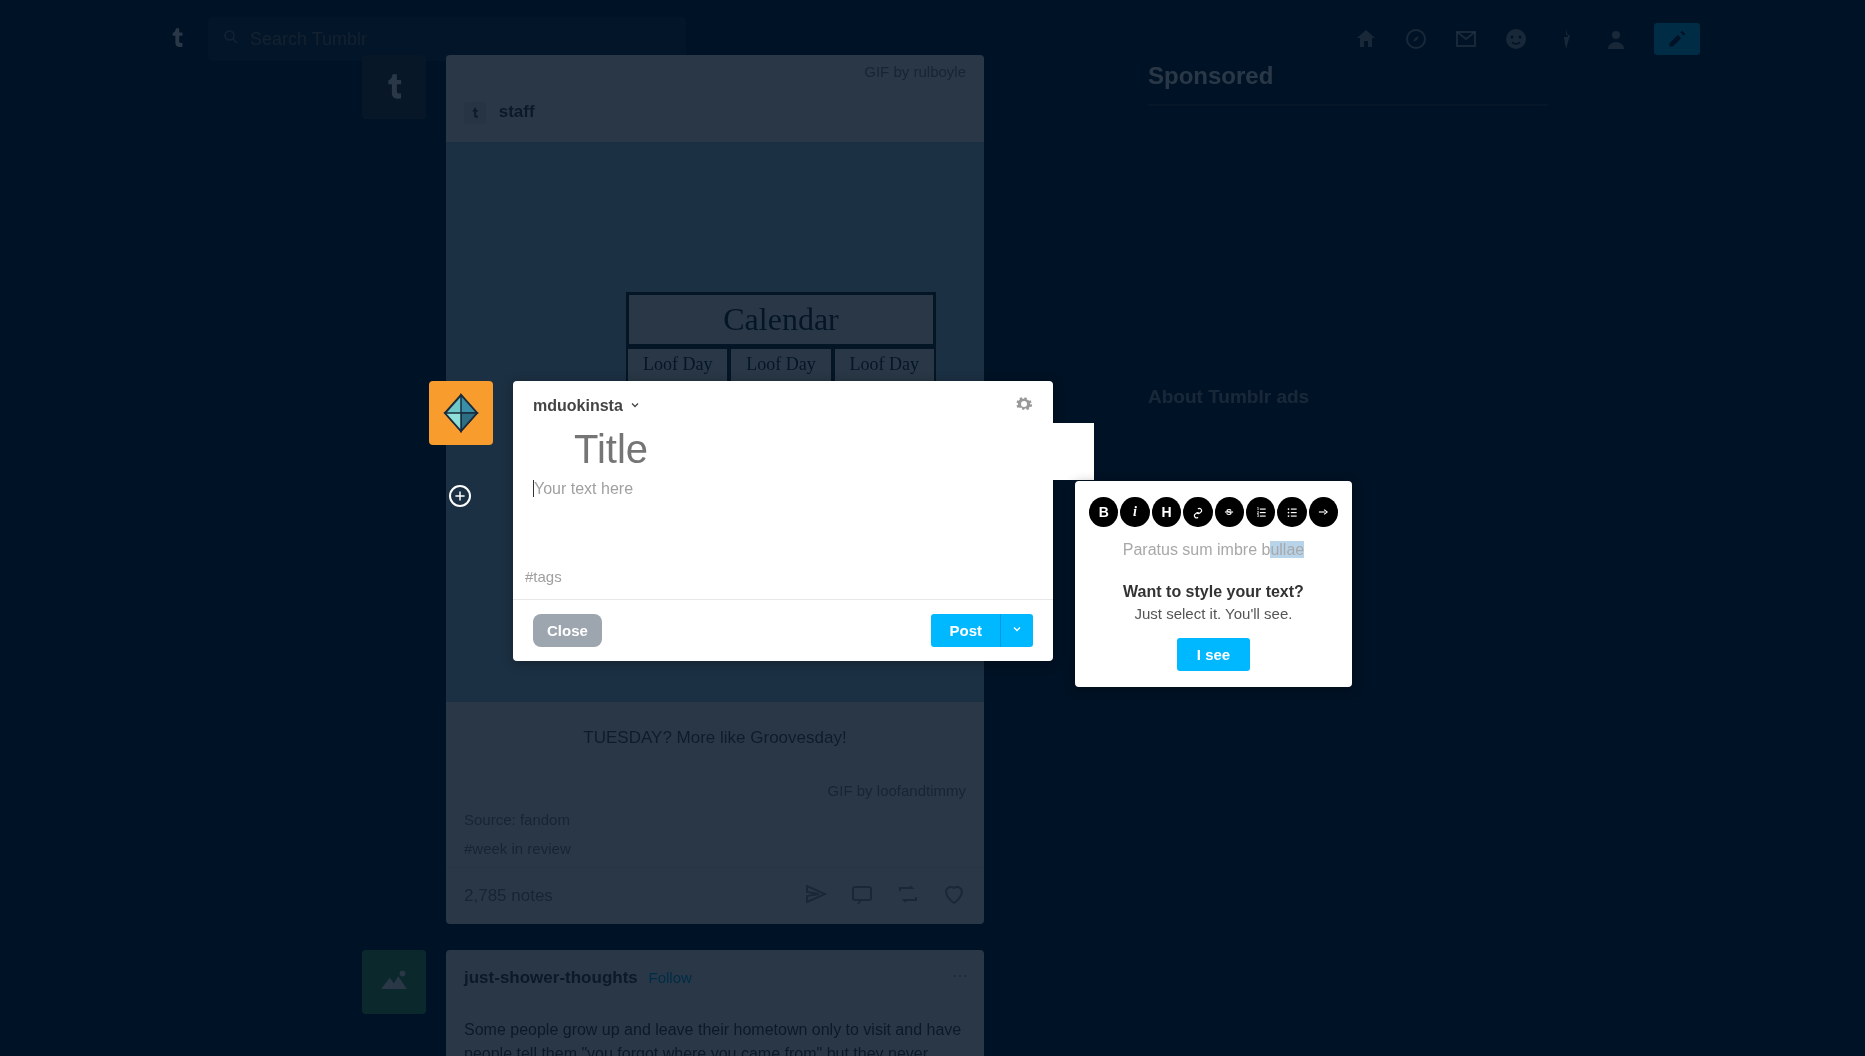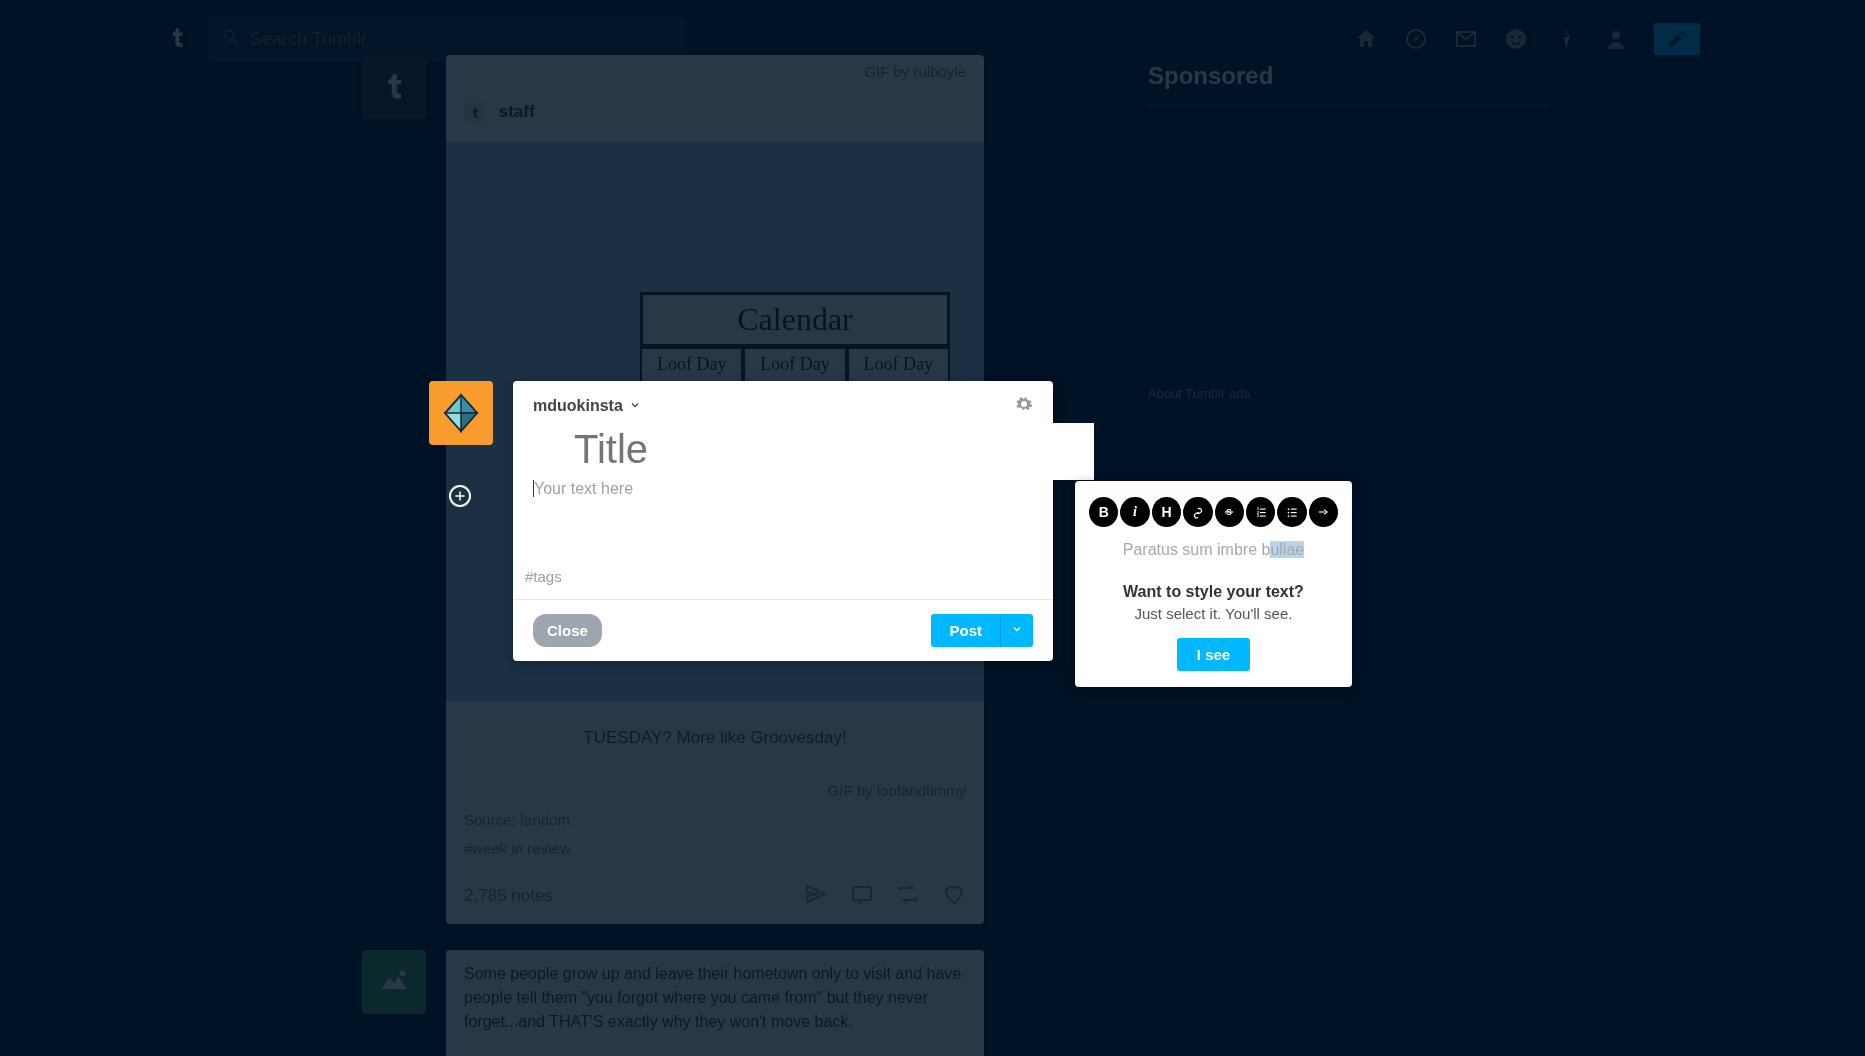--- a/index.html
+++ b/index.html
@@ -102,21 +102,21 @@
 .post-image {
   width: 100%;
   height: 560px;
   background: #a8d5e8;
   position: relative;
   overflow: hidden;
 }
 .calendar-draw {
   position: absolute;
   top: 150px;
-  left: 194px;
+  left: 180px;
   width: 310px;
   font-family: "Comic Sans MS", cursive;
   color: #1a2b3c;
 }
 .cal-title { text-align: center; font-size: 32px; padding: 6px; border: 3px solid #1a2b3c; background: #fff; }
 .cal-grid { display: grid; grid-template-columns: repeat(3,1fr); }
 .cal-cell { border: 2px solid #1a2b3c; background: #fff; padding: 6px; font-size: 18px; text-align: center; line-height: 1.1; }
 .bubble { position: absolute; top: 250px; left: 130px; width: 54px; height: 54px; border: 3px solid #1a2b3c; border-radius: 50%; display: flex; align-items: center; justify-content: center; font-size: 28px; font-family: "Comic Sans MS"; }
 .post-caption { padding: 26px; text-align: center; font-size: 17px; color: #555; }
 .post-source { padding: 8px 18px; font-size: 15px; color: #888; }
@@ -130,21 +130,21 @@
 .post-menu { position: absolute; top: 16px; right: 16px; color: #999; }
 
 
 .sidebar {
   position: absolute;
   left: 1148px;
   top: 62px;
   width: 400px;
 }
 .sidebar h2 { color: #fff; font-size: 24px; font-weight: 600; border-bottom: 2px solid rgba(255,255,255,0.15); padding-bottom: 14px; }
-.sidebar-link { color: rgba(255,255,255,0.6); font-size: 13px; margin-top: 280px; display: block; }
+.sidebar-link { color: rgba(255,255,255,0.6); font-size: 19px; margin-top: 280px; display: block; font-weight: bold; }
 
 
 .overlay {
   position: absolute;
   inset: 0;
   background: rgba(0, 17, 34, 0.84);
   z-index: 100;
 }
 
 
@@ -228,21 +228,21 @@
   padding: 14px 20px;
   display: flex;
   justify-content: space-between;
   align-items: center;
 }
 .close-btn {
   background: #9da6af;
   color: #fff;
   border: none;
   padding: 8px 14px;
-  border-radius: 13px;
+  border-radius: 8px;
   font-size: 15px;
   font-weight: 600;
   cursor: pointer;
 }
 .post-btn-wrap { display: flex; }
 .post-btn {
   background: #00b8ff;
   color: #fff;
   border: none;
   padding: 8px 18px;
@@ -429,20 +429,24 @@
   </div>
 
   <div class="post-card" style="padding-bottom:20px;">
     <div class="post-avatar" style="background:#4a6;display:flex;align-items:center;justify-content:center;">
       <svg viewBox="0 0 24 24" width="34" height="34" fill="#fff">
           <path d="M3 17l6-8 3 4 3-5 6 9z"></path>
           <circle cx="18" cy="6" r="2" fill="#fff"></circle>
         </svg>
     </div>
     <div class="post-menu">⋯</div>
+    <div class="post-header">
+      <span>just-shower-thoughts</span>
+      <span class="follow-link">Follow</span>
+    </div>
     <div class="post-body-text">Some people grow up and leave their hometown only to visit and have people tell them "you forgot where you came from" but they never forget...and THAT'S exactly why they won't move back.</div>
   </div>
 </div>
 
 <div class="sidebar">
   <h2>Sponsored</h2>
   <a class="sidebar-link">About Tumblr ads</a>
 </div>
 
 <div class="overlay"></div>

